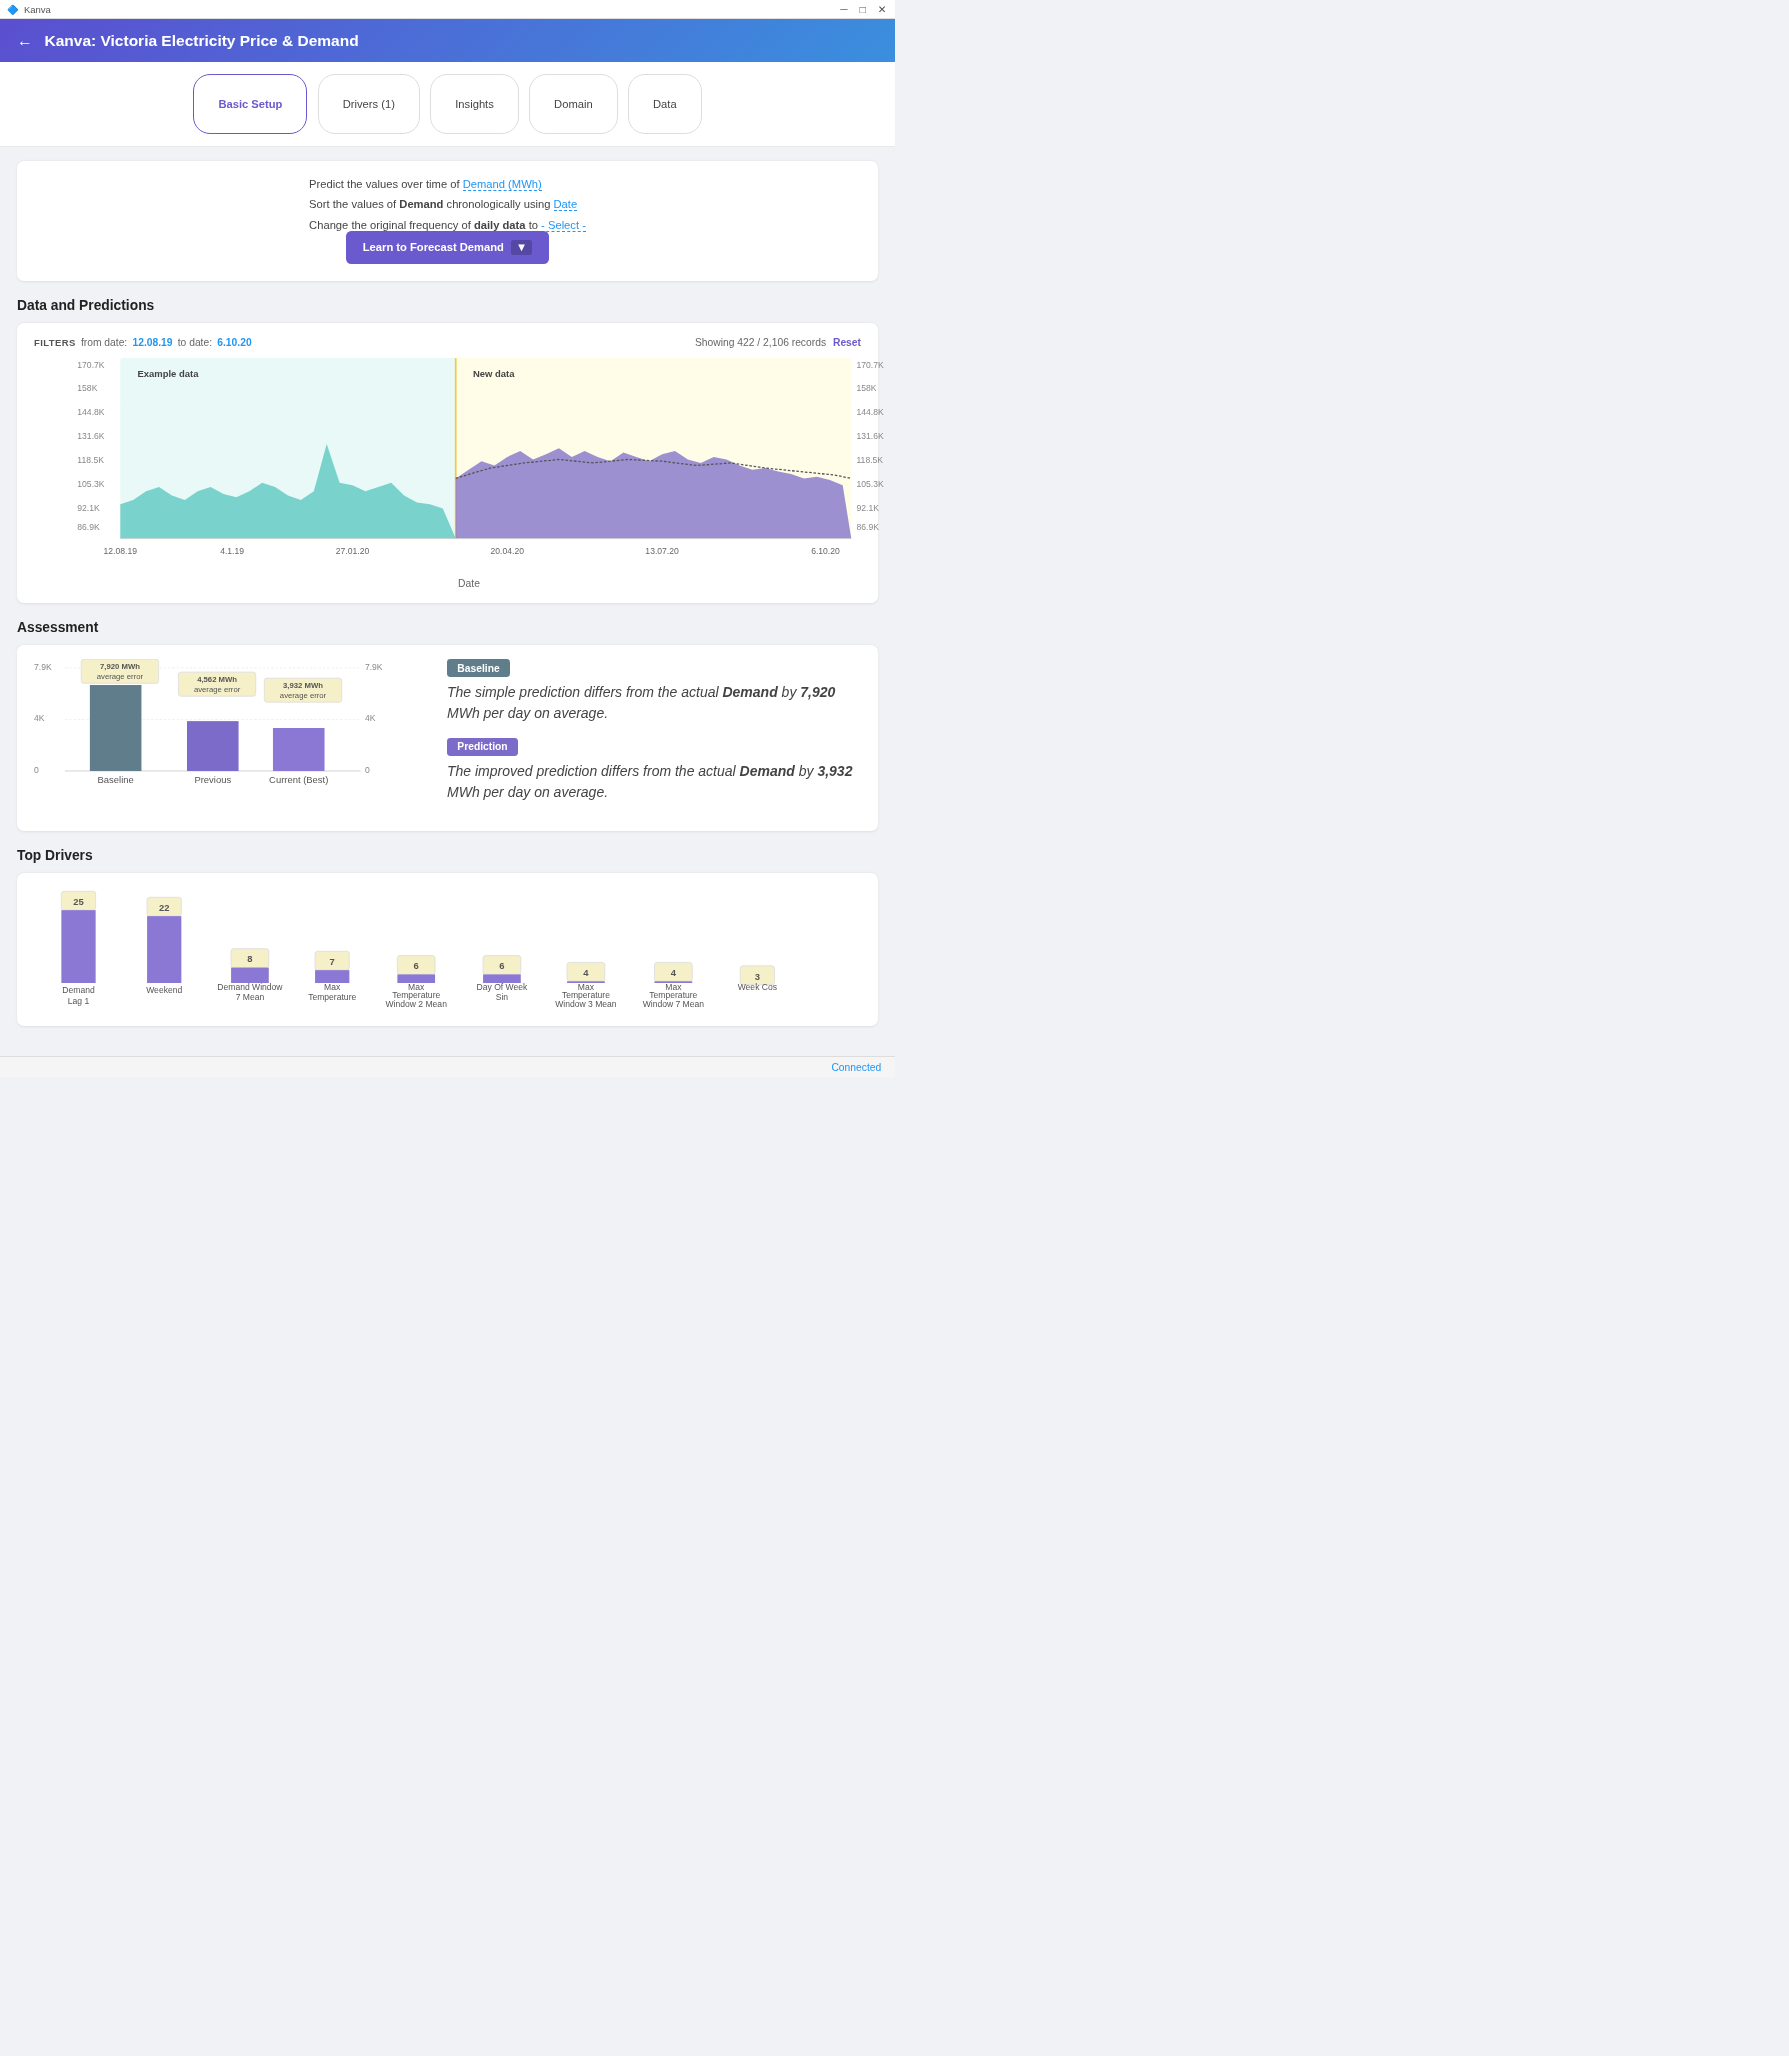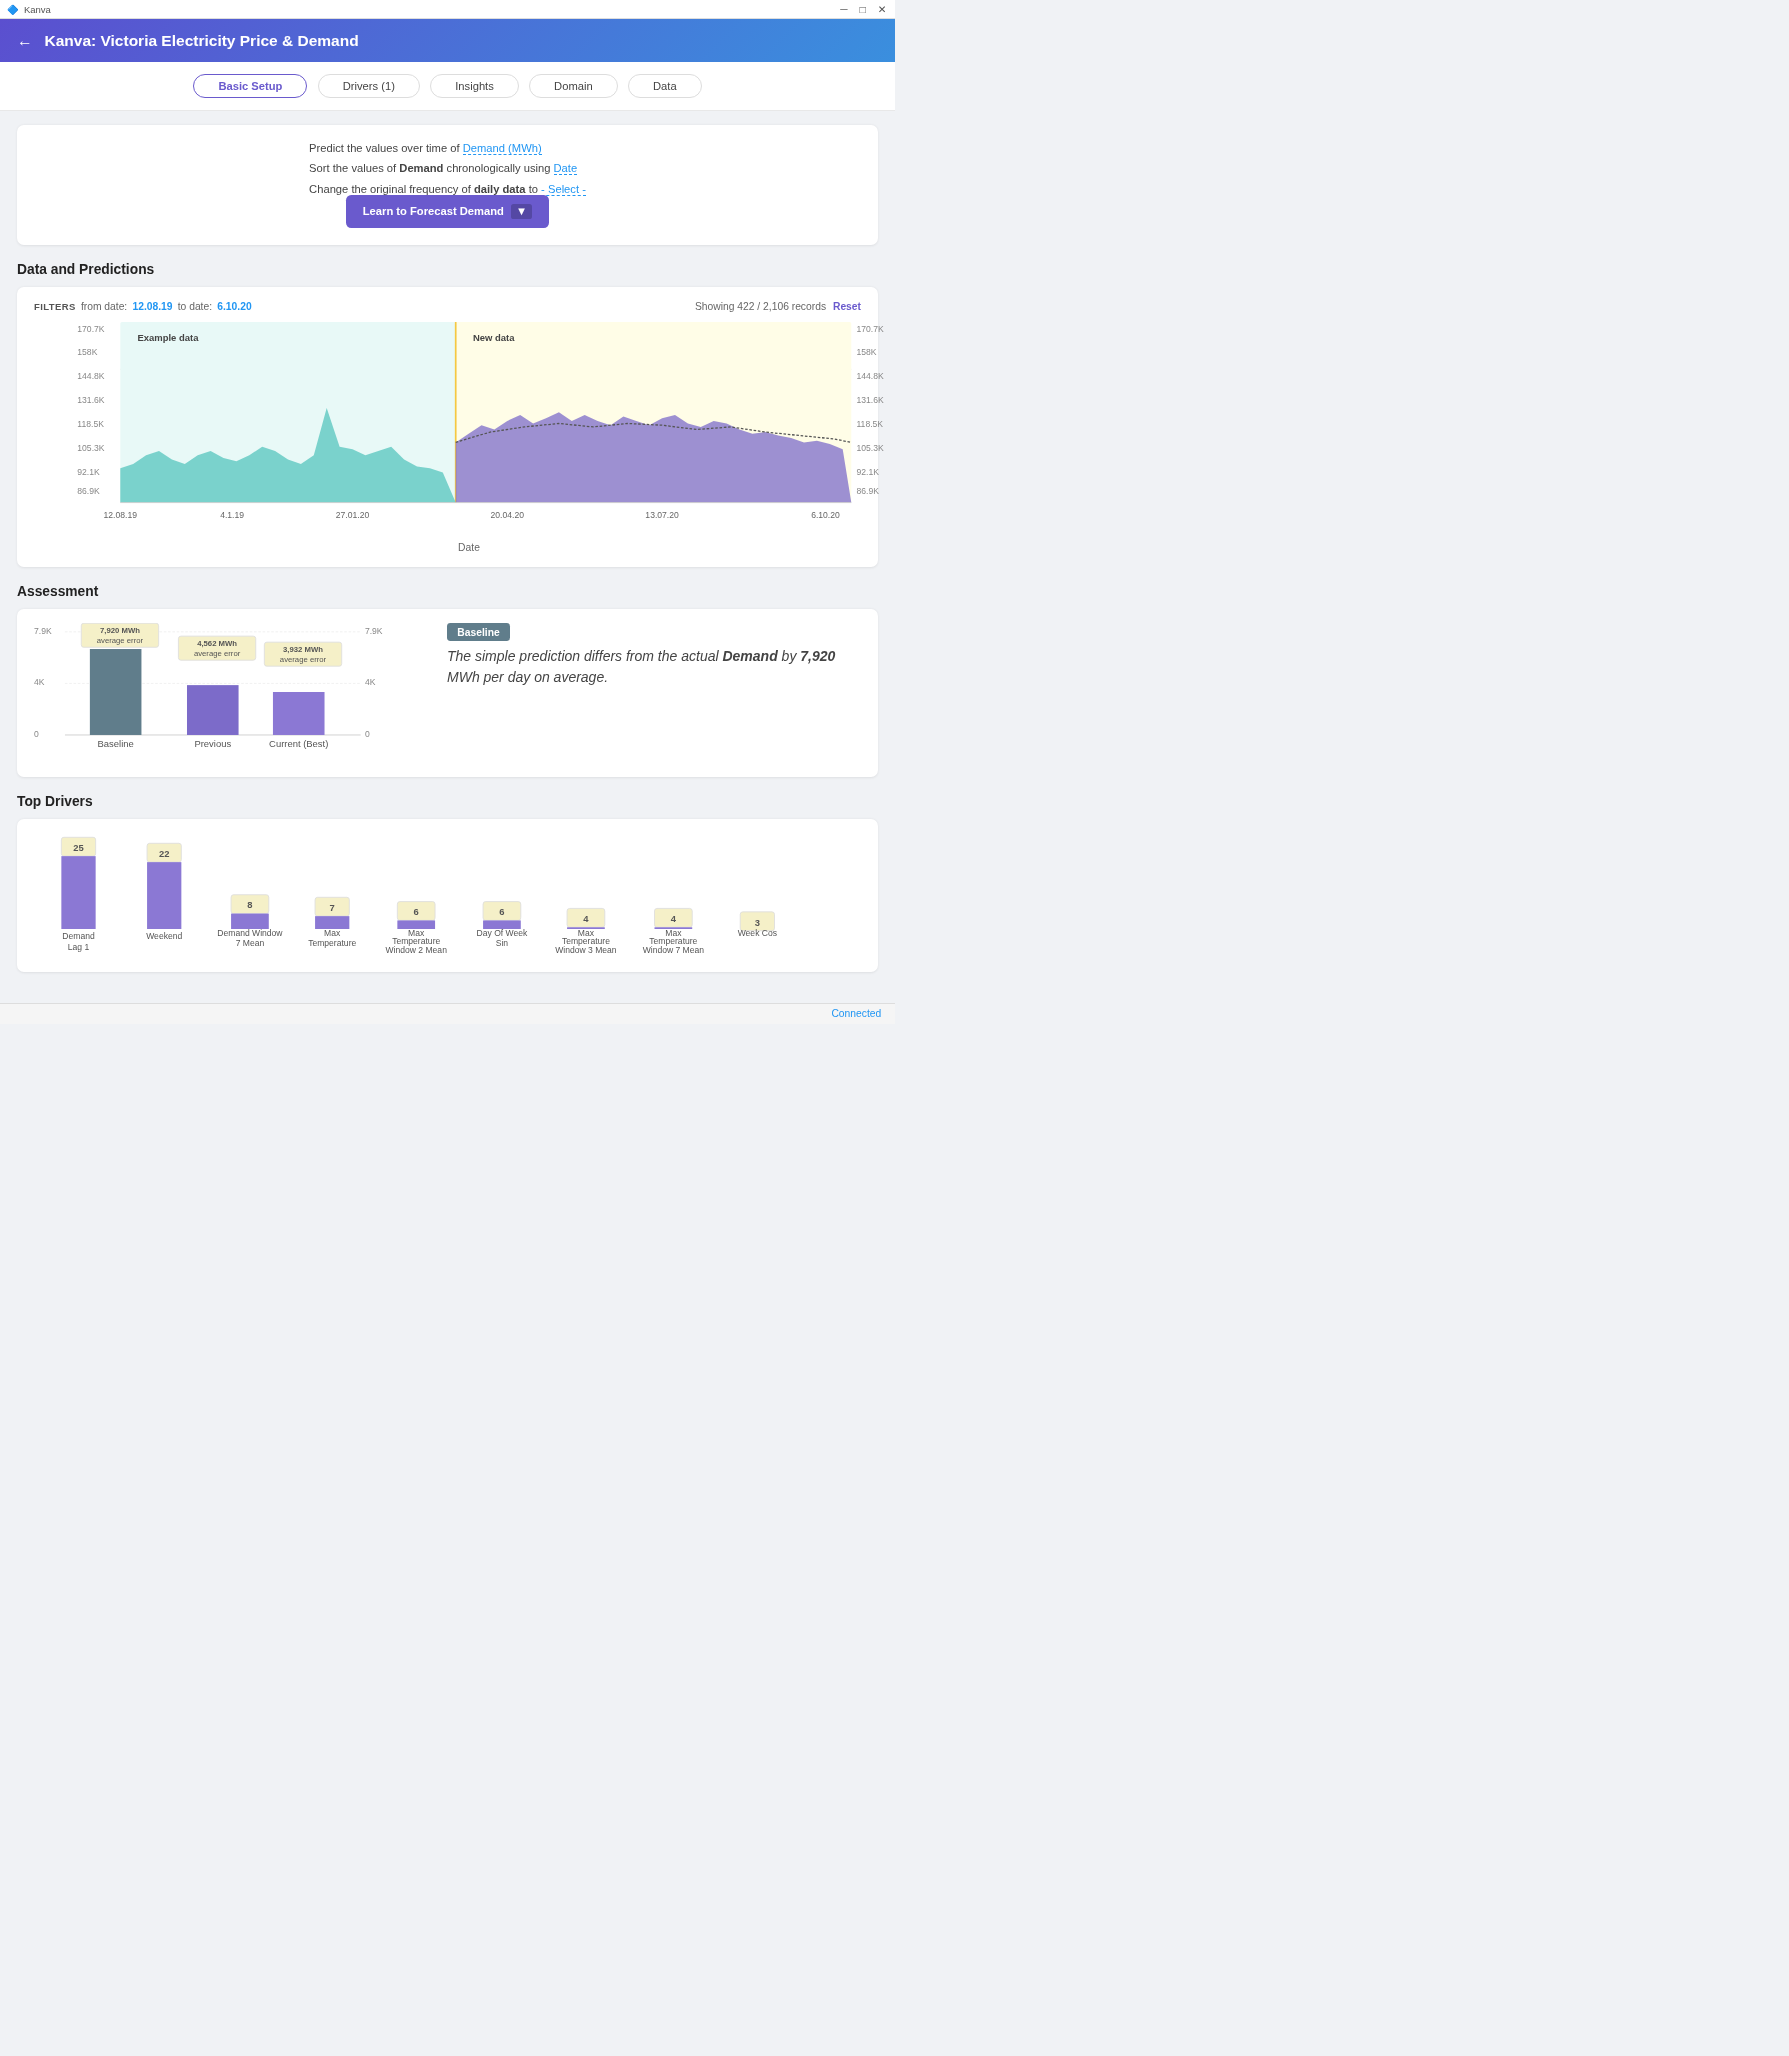--- a/index.html
+++ b/index.html
@@ -67,21 +67,21 @@
     
     .tab-bar {
       background: white;
       display: flex;
       justify-content: center;
       gap: 10.3px;
       padding: 12px 17px;
       border-bottom: 0.9px solid #e8e8e8;
     }
     .tab {
-      padding: 5px 24px;
+      padding: 23px 24px;
       border-radius: 17px;
       border: 1.3px solid #ddd;
       cursor: pointer;
       font-size: 11.2px;
       background: white;
       color: #444;
       font-weight: 500;
     }
     .tab.active {
       border: 1.7px solid #6a5acd;
@@ -422,20 +422,26 @@
       </div>
     </div>
 
     <div class="assessment-info">
       <div class="assessment-text-item">
         <div><span class="badge badge-baseline">Baseline</span></div>
         <p class="assessment-text">
           The simple prediction differs from the actual <strong>Demand</strong> by <strong>7,920</strong> MWh per day on average.
         </p>
       </div>
+      <div class="assessment-text-item">
+        <div><span class="badge badge-prediction">Prediction</span></div>
+        <p class="assessment-text">
+          The improved prediction differs from the actual <strong>Demand</strong> by <strong>3,932</strong> MWh per day on average.
+        </p>
+      </div>
     </div>
   </div>
 
   <div class="section-title">Top Drivers</div>
 
   <div class="drivers-panel">
     <svg width="809" height="120" viewBox="0 0 940 140" style="font-size:13px">
 
       <rect x="30" y="5" width="40" height="22" rx="3" fill="#f5f0c8" stroke="#ddd"></rect>
       <text x="50" y="21" font-size="11" fill="#555" font-weight="700" text-anchor="middle">25</text>

